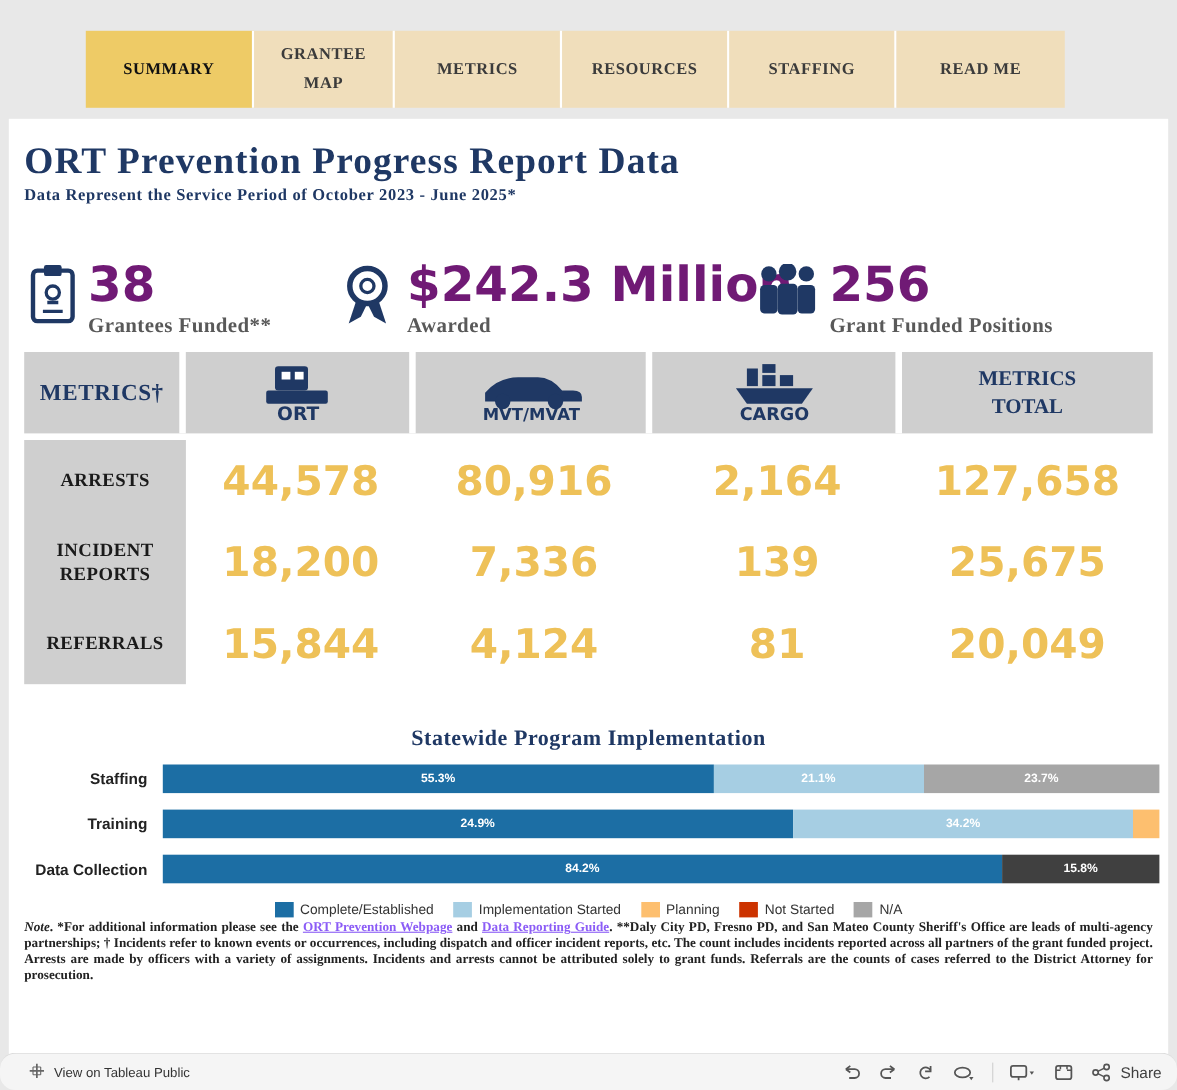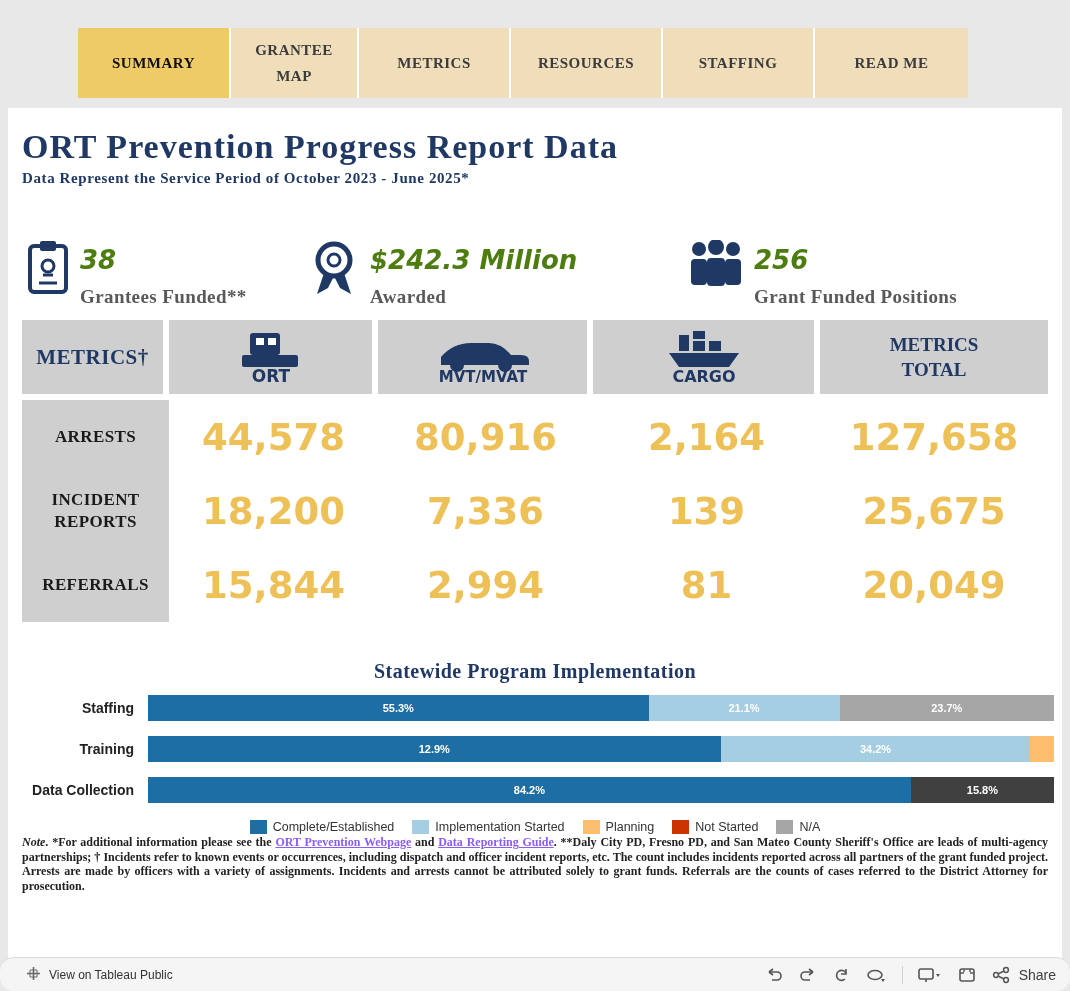--- a/index.html
+++ b/index.html
@@ -57,21 +57,21 @@
     font-weight:bold;font-size:15px;color:#1f3864;
     letter-spacing:.6px;
   }
 
   
   .kpis{position:absolute;left:0;top:124px;width:1054px;height:90px;}
   .kpi{position:absolute;display:flex;align-items:flex-start;}
   .kpi .ico{margin-right:10px;}
   .kpi .num{
     font-family:"DejaVu Sans",sans-serif;
-    font-weight:bold;font-size:26px;color:#4d7c0f;line-height:40px;font-style:italic;
+    font-weight:bold;font-size:44px;color:#701a75;line-height:40px;
   }
   .kpi .lab{
     font-family:"Liberation Serif",serif;
     font-weight:bold;font-size:19px;color:#595959;margin-top:6px;
     letter-spacing:.4px;white-space:nowrap;
   }
   #kpi1{left:18px;top:8px;}
   #kpi2{left:300px;top:8px;}
   #kpi3{left:680px;top:8px;}
 
@@ -276,21 +276,21 @@
             <div class="val c5">127,658</div>
           </div>
           <div class="valrow">
             <div class="val c2">18,200</div>
             <div class="val c3">7,336</div>
             <div class="val c4">139</div>
             <div class="val c5">25,675</div>
           </div>
           <div class="valrow">
             <div class="val c2">15,844</div>
-            <div class="val c3">2,994</div>
+            <div class="val c3">4,124</div>
             <div class="val c4">81</div>
             <div class="val c5">20,049</div>
           </div>
         </div>
       </div>
     </div>
 
     <div class="barsec">
       <div class="bartitle">Statewide Program Implementation</div>
 
@@ -298,21 +298,21 @@
         <div class="barlabel">Staffing</div>
         <div class="bartrack" id="track0">
             <div class="seg" style="width: 55.3%; background: rgb(28, 110, 164);">55.3%</div>
             <div class="seg" style="width: 21.1%; background: rgb(166, 206, 227);">21.1%</div>
             <div class="seg" style="width: 23.7%; background: rgb(166, 166, 166);">23.7%</div>
           </div>
       </div>
       <div class="barrow">
         <div class="barlabel">Training</div>
         <div class="bartrack" id="track1">
-            <div class="seg" style="width: 63.2%; background: rgb(28, 110, 164);">12.9%</div>
+            <div class="seg" style="width: 63.2%; background: rgb(28, 110, 164);">24.9%</div>
             <div class="seg" style="width: 34.2%; background: rgb(166, 206, 227);">34.2%</div>
             <div class="seg" style="width: 2.6%; background: rgb(253, 191, 111);"></div>
           </div>
       </div>
       <div class="barrow">
         <div class="barlabel">Data Collection</div>
         <div class="bartrack" id="track2">
             <div class="seg" style="width: 84.2%; background: rgb(28, 110, 164);">84.2%</div>
             <div class="seg" style="width: 15.8%; background: #404040;">15.8%</div>
           </div>

